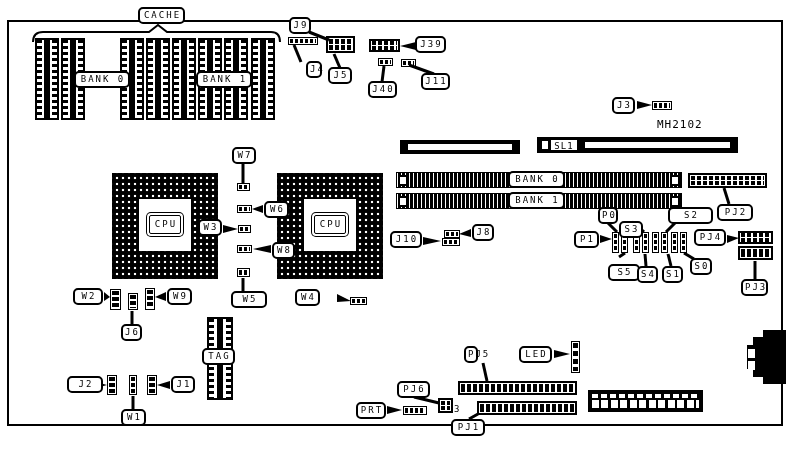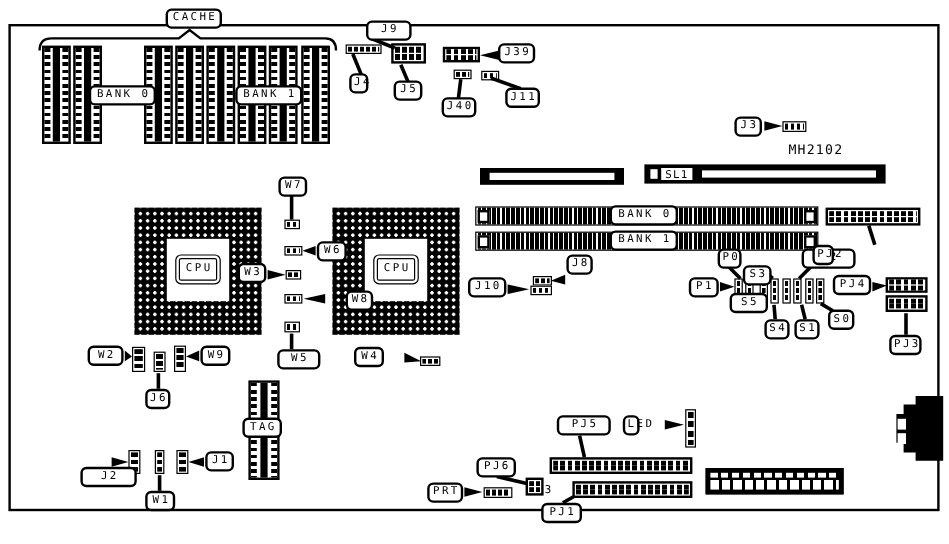--- a/index.html
+++ b/index.html
@@ -82,22 +82,22 @@
   <div class="hdr2" style="left:369px;top:39px;width:31px;height:13px">
       <div class="pr"></div>
       <div class="pr"></div>
     </div>
   <div class="hdr1" style="left:378px;top:58px;width:15px;height:8px">
       <div class="pr"></div>
     </div>
   <div class="hdr1" style="left:401px;top:59px;width:15px;height:8px">
       <div class="pr"></div>
     </div>
-  <div class="lbl" style="left:305px;top:17px;width:38px">J9</div>
-  <div class="lbl" style="left:291px;top:61px;width:16px">J4</div>
+  <div class="lbl" style="left:289px;top:17px;width:22px">J9</div>
+  <div class="lbl" style="left:306px;top:61px;width:16px">J4</div>
   <div class="lbl" style="left:328px;top:67px;width:24px">J5</div>
   <div class="lbl" style="left:415px;top:36px;width:31px">J39</div>
   <div class="lbl" style="left:368px;top:81px;width:29px">J40</div>
   <div class="lbl" style="left:421px;top:73px;width:29px">J11</div>
 
   <div class="lbl" style="left:612px;top:97px;width:23px">J3</div>
   <div class="hdr1" style="left:652px;top:101px;width:20px;height:9px">
       <div class="pr"></div>
     </div>
   <div class="txt" style="left:657px;top:118px">MH2102</div>
@@ -133,89 +133,89 @@
 
   <div class="hj" style="left:237px;top:183px;width:13px;height:8px"></div>
   <div class="hj" style="left:237px;top:205px;width:15px;height:8px"></div>
   <div class="hj" style="left:238px;top:225px;width:13px;height:8px"></div>
   <div class="hj" style="left:237px;top:245px;width:15px;height:8px"></div>
   <div class="hj" style="left:237px;top:268px;width:13px;height:9px"></div>
   <div class="hj" style="left:350px;top:297px;width:17px;height:8px"></div>
   <div class="lbl" style="left:232px;top:147px;width:24px">W7</div>
   <div class="lbl" style="left:264px;top:201px;width:25px">W6</div>
   <div class="lbl" style="left:198px;top:219px;width:24px">W3</div>
-  <div class="lbl" style="left:288px;top:242px;width:23px">W8</div>
+  <div class="lbl" style="left:272px;top:242px;width:23px">W8</div>
   <div class="lbl" style="left:231px;top:291px;width:36px">W5</div>
   <div class="lbl" style="left:295px;top:289px;width:25px">W4</div>
 
   <div class="hdr1" style="left:444px;top:230px;width:16px;height:8px">
       <div class="pr"></div>
     </div>
   <div class="hdr1" style="left:442px;top:238px;width:18px;height:8px">
       <div class="pr"></div>
     </div>
   <div class="lbl" style="left:390px;top:231px;width:32px">J10</div>
-  <div class="lbl" style="left:472px;top:212px;width:22px">J8</div>
+  <div class="lbl" style="left:472px;top:224px;width:22px">J8</div>
 
   <div class="vj" style="left:612px;top:232px;width:7px;height:21px"></div>
   <div class="vj" style="left:621px;top:232px;width:7px;height:21px"></div>
   <div class="vj" style="left:633px;top:232px;width:7px;height:21px"></div>
   <div class="vj" style="left:642px;top:232px;width:7px;height:21px"></div>
   <div class="vj" style="left:652px;top:232px;width:7px;height:21px"></div>
   <div class="vj" style="left:661px;top:232px;width:7px;height:21px"></div>
   <div class="vj" style="left:671px;top:232px;width:7px;height:21px"></div>
   <div class="vj" style="left:680px;top:232px;width:7px;height:21px"></div>
   <div class="lbl" style="left:598px;top:207px;width:20px">P0</div>
   <div class="lbl" style="left:619px;top:221px;width:24px">S3</div>
   <div class="lbl" style="left:668px;top:207px;width:45px">S2</div>
   <div class="lbl" style="left:574px;top:231px;width:25px">P1</div>
-  <div class="lbl" style="left:608px;top:244px;width:32px">S5</div>
+  <div class="lbl" style="left:608px;top:264px;width:32px">S5</div>
   <div class="lbl" style="left:637px;top:266px;width:21px">S4</div>
   <div class="lbl" style="left:662px;top:266px;width:21px">S1</div>
   <div class="lbl" style="left:690px;top:258px;width:22px">S0</div>
 
   <div class="hdr2" style="left:688px;top:173px;width:79px;height:15px">
       <div class="pr"></div>
       <div class="pr"></div>
     </div>
-  <div class="lbl" style="left:677px;top:204px;width:18px">PJ2</div>
+  <div class="lbl" style="left:717px;top:204px;width:36px">PJ2</div>
   <div class="hdr2" style="left:738px;top:231px;width:35px;height:13px">
       <div class="pr"></div>
       <div class="pr"></div>
     </div>
   <div class="lbl" style="left:694px;top:229px;width:32px">PJ4</div>
   <div class="hdr2" style="left:738px;top:246px;width:35px;height:14px">
       <div class="pr"></div>
       <div class="pr"></div>
     </div>
   <div class="lbl" style="left:741px;top:279px;width:27px">PJ3</div>
 
   <div class="vj" style="left:110px;top:289px;width:11px;height:21px"></div>
   <div class="vj" style="left:128px;top:293px;width:10px;height:17px"></div>
   <div class="vj" style="left:145px;top:288px;width:10px;height:22px"></div>
   <div class="lbl" style="left:73px;top:288px;width:30px">W2</div>
   <div class="lbl" style="left:167px;top:288px;width:25px">W9</div>
   <div class="lbl" style="left:121px;top:324px;width:21px">J6</div>
   <div class="vj" style="left:107px;top:375px;width:10px;height:20px"></div>
   <div class="vj" style="left:129px;top:375px;width:8px;height:20px"></div>
   <div class="vj" style="left:147px;top:375px;width:10px;height:20px"></div>
-  <div class="lbl" style="left:67px;top:389px;width:47px">J2</div>
+  <div class="lbl" style="left:67px;top:376px;width:36px">J2</div>
   <div class="lbl" style="left:171px;top:376px;width:24px">J1</div>
   <div class="lbl" style="left:121px;top:409px;width:25px">W1</div>
 
   <div class="dip" style="left:207px;top:317px;width:26px;height:83px"></div>
   <div class="lbl" style="left:202px;top:348px;width:33px">TAG</div>
 
   <div class="hdr2" style="left:458px;top:381px;width:119px;height:14px">
       <div class="pr"></div>
       <div class="pr"></div>
     </div>
-  <div class="lbl" style="left:464px;top:346px;width:45px">PJ5</div>
+  <div class="lbl" style="left:464px;top:346px;width:14px">PJ5</div>
   <div class="ledbar" style="left:571px;top:341px;width:9px;height:32px"></div>
-  <div class="lbl" style="left:519px;top:346px;width:14px">LED</div>
+  <div class="lbl" style="left:519px;top:346px;width:33px">LED</div>
   <div class="hdr2" style="left:438px;top:398px;width:15px;height:15px">
       <div class="pr"></div>
       <div class="pr"></div>
     </div>
   <div class="small-txt" style="left:454px;top:404px">3</div>
   <div class="lbl" style="left:397px;top:381px;width:33px">PJ6</div>
   <div class="hdr1" style="left:403px;top:406px;width:24px;height:9px">
       <div class="pr"></div>
     </div>
   <div class="lbl" style="left:356px;top:402px;width:30px">PRT</div>

